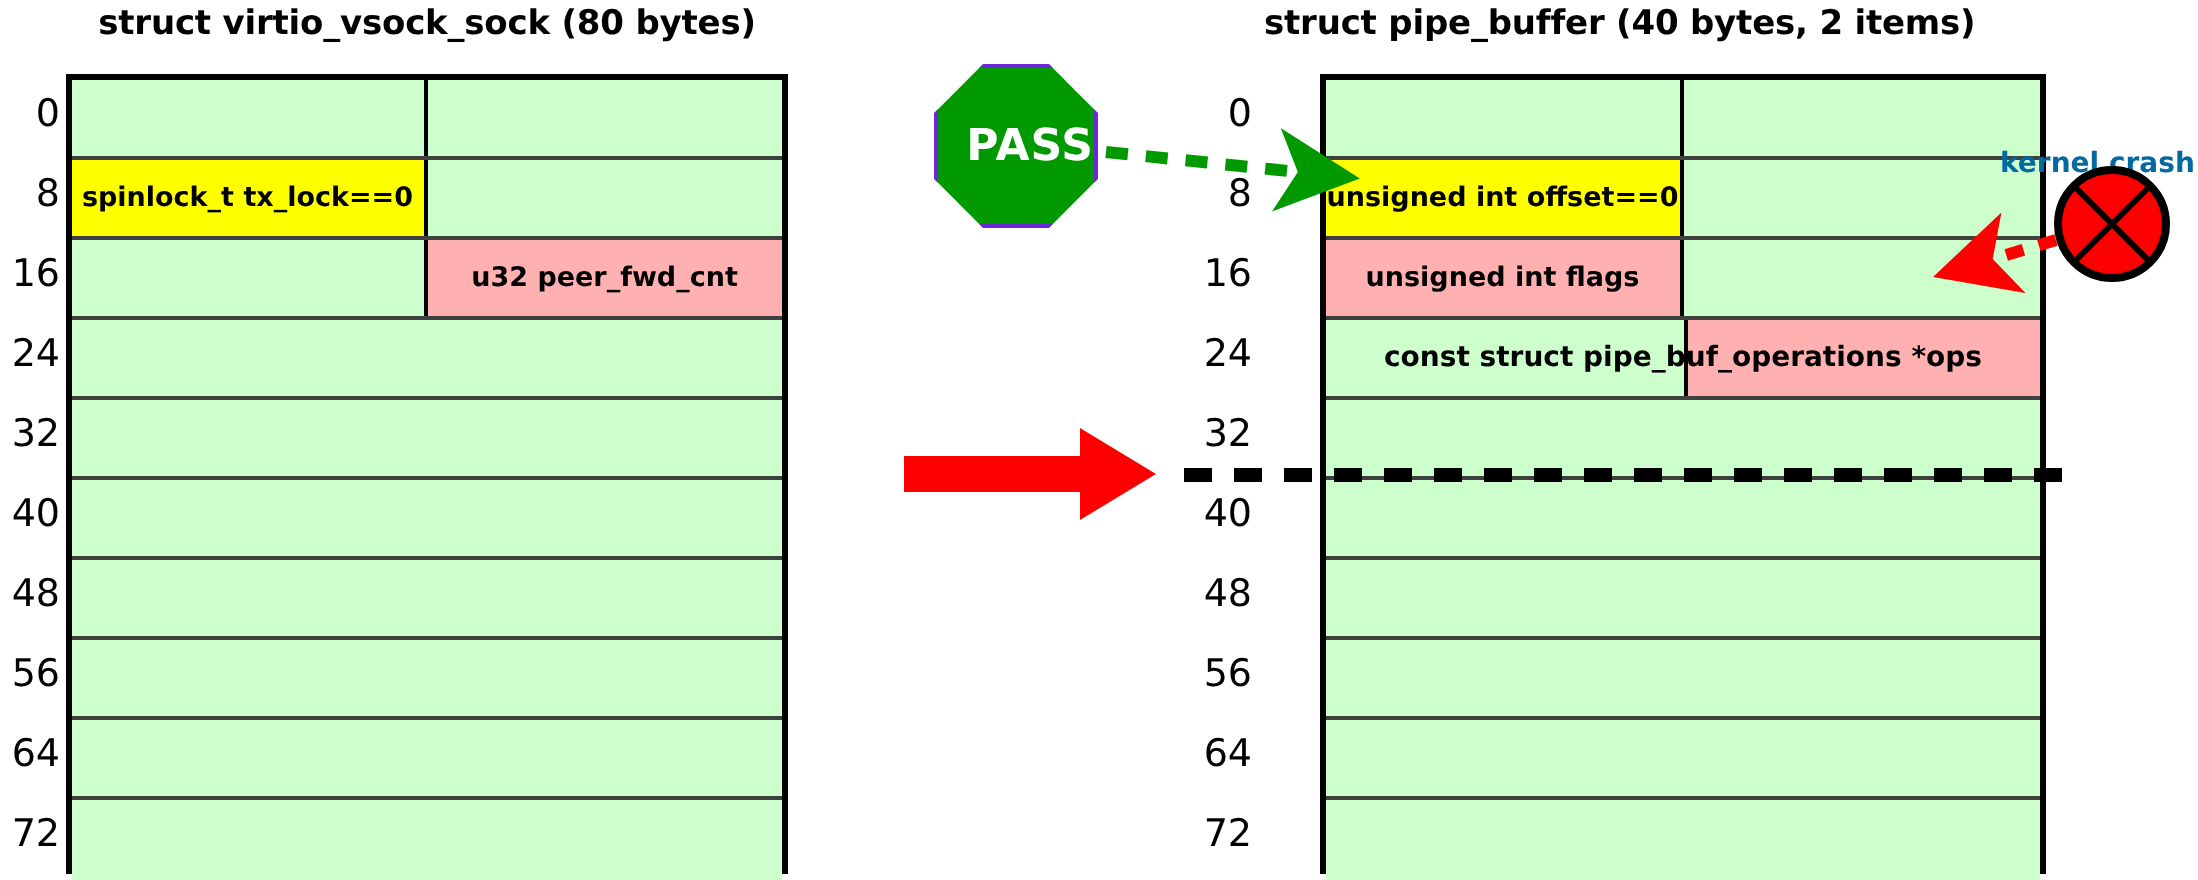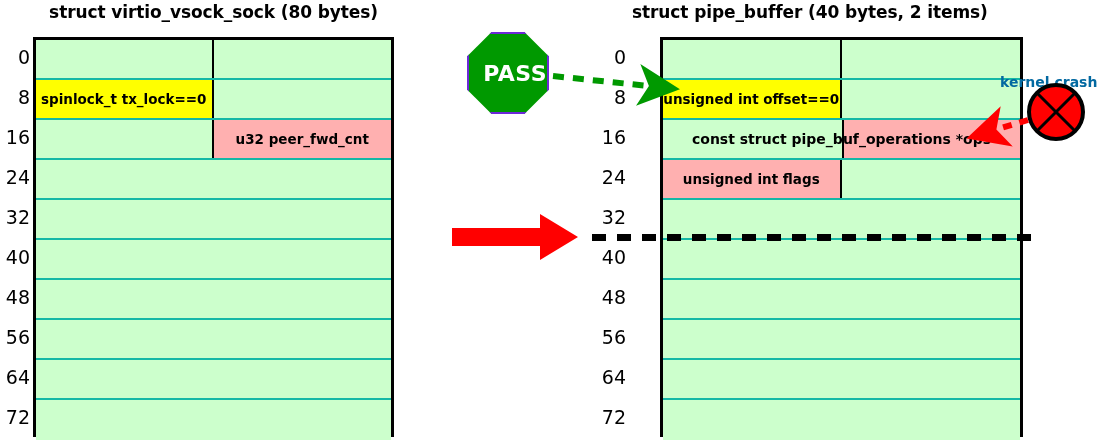--- a/index.html
+++ b/index.html
@@ -26,21 +26,21 @@
 
   
   .struct{position:absolute;border:3px solid #000;box-sizing:border-box;}
   #struct-left{left:33px;top:37px;width:361px;height:400px;}
   #struct-right{left:632px;top:37px;width:363px;height:400px;margin-left:28px;}
 
   .row{
     position:relative;
     height:40px;
     box-sizing:border-box;
-    border-bottom:2px solid #14b8a6;
+    border-bottom:2px solid #404040;
     background:#ccffcc;
     display:flex;
   }
   .row:last-child{border-bottom:none;}
 
   .half{
     width:50%;
     box-sizing:border-box;
     height:100%;
     position:relative;
@@ -205,31 +205,31 @@
     </div>
     <div class="row">
       <div class="half yellow sep">
           <span class="cell-label">unsigned int offset==0</span>
         </div>
       <div class="half green">
           <span class="cell-label"></span>
         </div>
     </div>
     <div class="row">
+      <div class="half pink sep">
+          <span class="cell-label">unsigned int flags</span>
+        </div>
+      <div class="half green">
+          <span class="cell-label"></span>
+        </div>
+    </div>
+    <div class="row">
       <div class="half green"></div>
       <div class="half pink sepl"></div>
       <span class="full-label">const struct pipe_buf_operations *ops</span>
-    </div>
-    <div class="row">
-      <div class="half pink sep">
-          <span class="cell-label">unsigned int flags</span>
-        </div>
-      <div class="half green">
-          <span class="cell-label"></span>
-        </div>
     </div>
     <div class="row">
         <div class="half green"></div>
         <div class="half green"></div>
       </div>
     <div class="row">
         <div class="half green"></div>
         <div class="half green"></div>
       </div>
     <div class="row">

